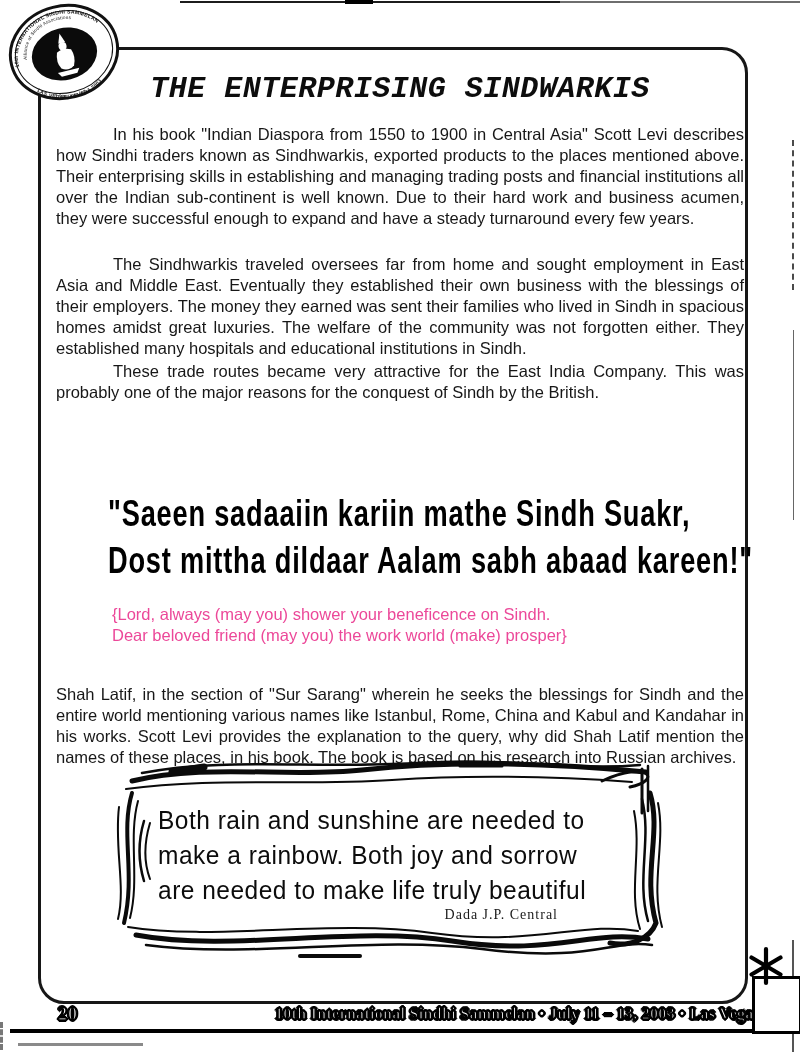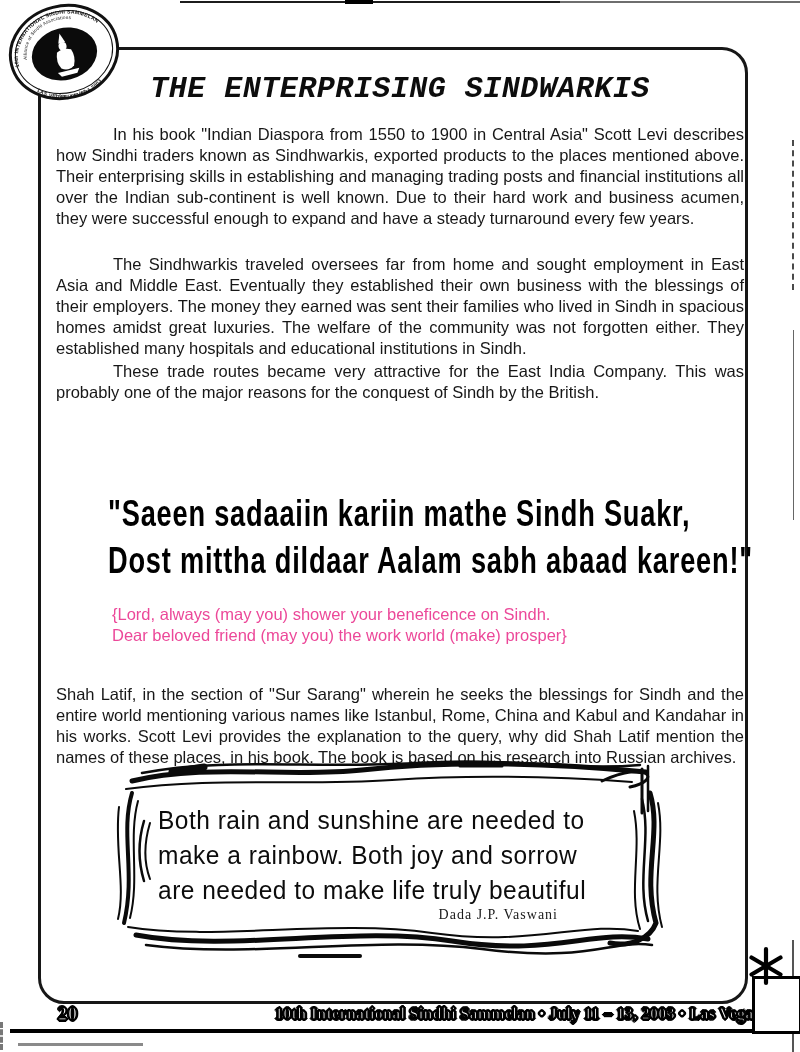--- a/index.html
+++ b/index.html
@@ -160,21 +160,21 @@
       <div class="qline">
           <span>Both rain and sunshine are needed to</span>
         </div>
       <div class="qline">
           <span>make a rainbow. Both joy and sorrow</span>
         </div>
       <div class="qline">
           <span>are needed to make life truly beautiful</span>
         </div>
     </div>
-    <div class="qattr"><span>Dada J.P. Vaswani</span></div>
+    <div class="qattr"><span>Dada J.P. Central</span></div>
   </div>
 
   <div class="asterisk">
     <svg width="40" height="40" viewBox="0 0 40 40">
       <g stroke="#000" stroke-width="4.2" stroke-linecap="round">
         <line x1="20" y1="3" x2="20" y2="37"></line>
         <line x1="5.5" y1="11.5" x2="34.5" y2="28.5"></line>
         <line x1="34.5" y1="11.5" x2="5.5" y2="28.5"></line>
       </g>
     </svg>

